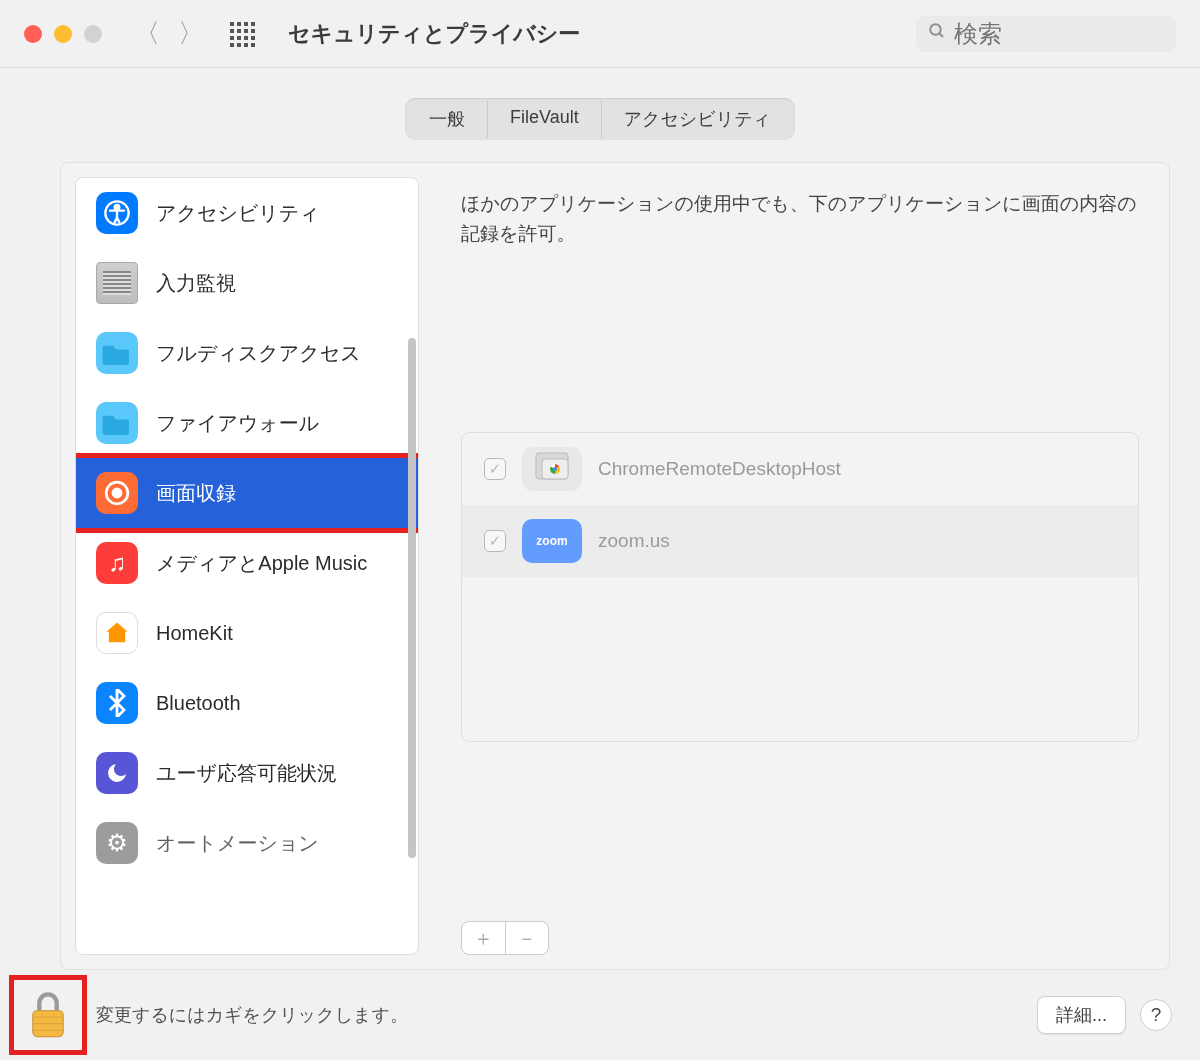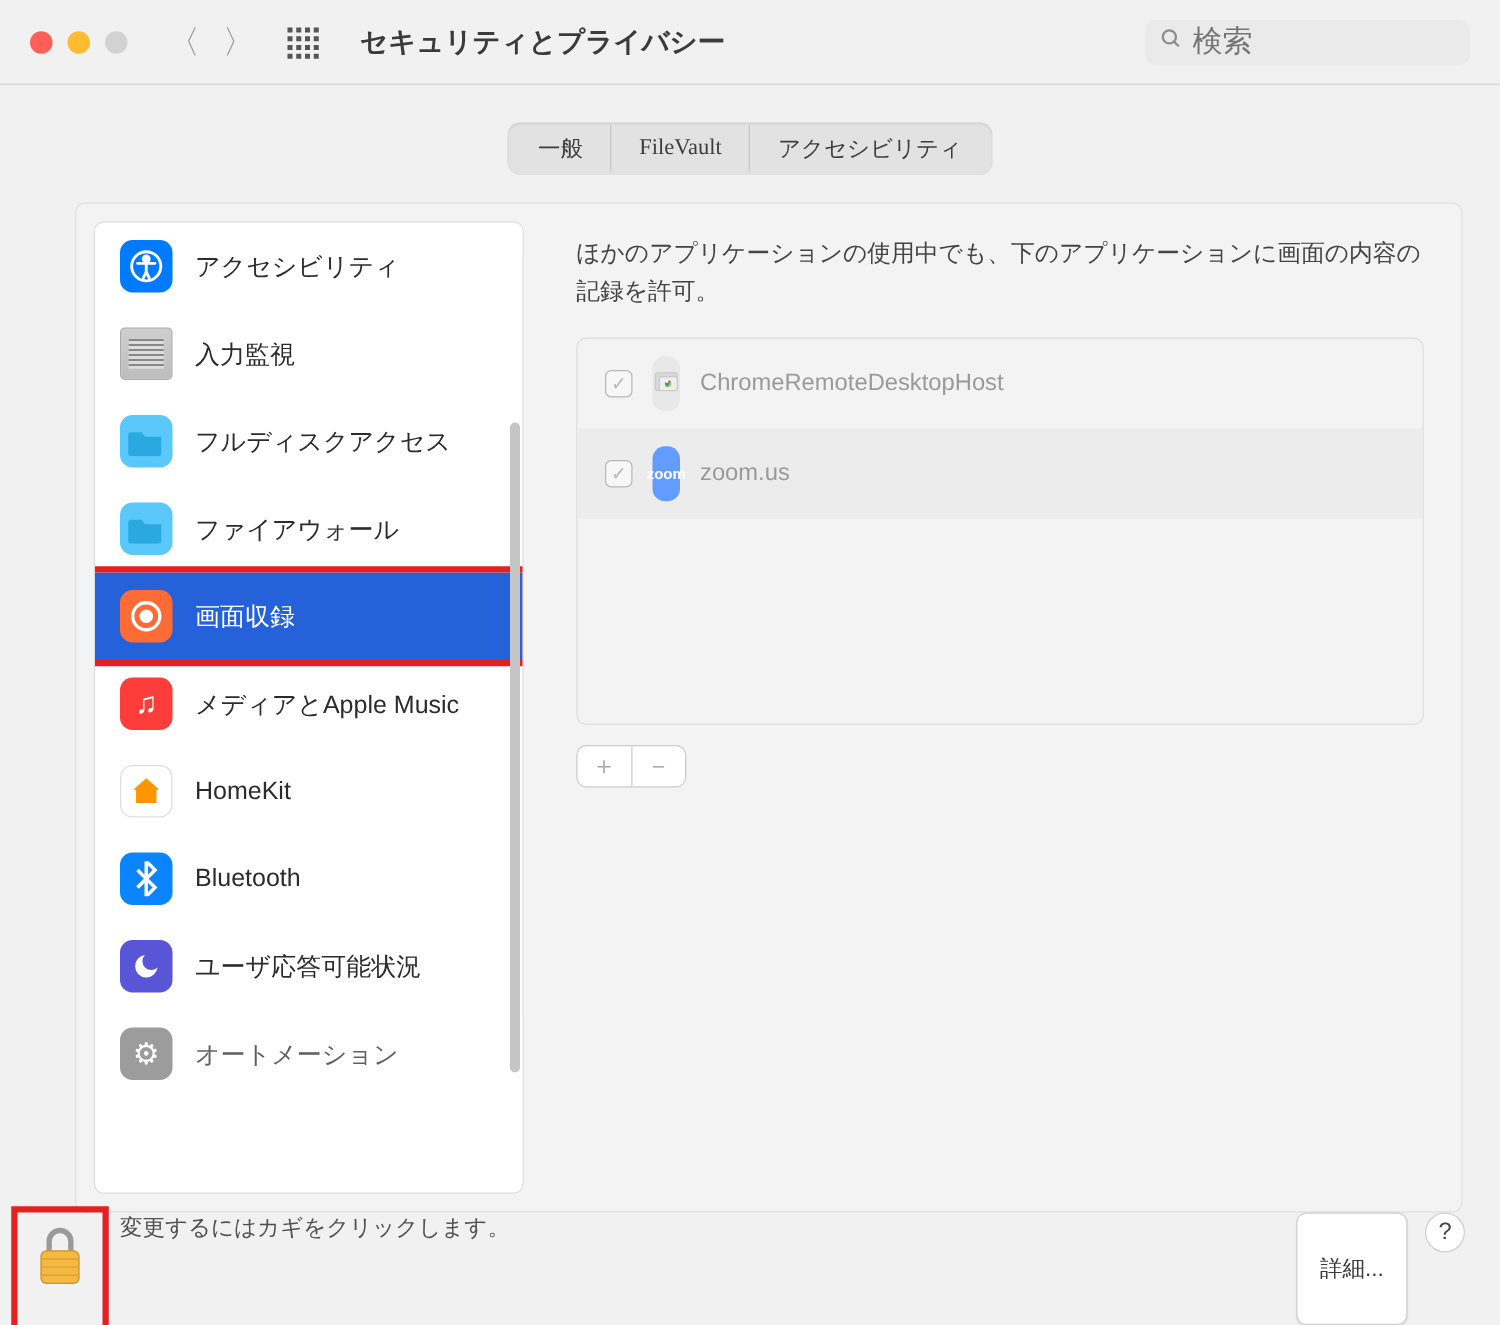--- a/index.html
+++ b/index.html
@@ -42,21 +42,20 @@
     border: none; outline: none; background: transparent; font-size: 24px; color: #7a7a7a; width: 100%;
   }
 
   .tabbar {
     display: flex; justify-content: center; align-items: center;
     padding: 30px 0 22px 0;
   }
   .segmented {
     display: flex; background: #e2e2e2; border-radius: 10px; padding: 2px;
     box-shadow: inset 0 1px 2px rgba(0,0,0,0.1);
-    font-family: Liberation Serif, serif;
   }
   .seg {
     padding: 7px 22px; font-size: 18px; color: #3d3d3d; cursor: pointer;
     border-right: 1px solid #c9c9c9;
   }
   .seg:last-child { border-right: none; }
   .seg.selected {
     background: #fff; border-radius: 8px; box-shadow: 0 1px 3px rgba(0,0,0,0.2);
     border-right-color: transparent;
   }
@@ -94,49 +93,49 @@
   .ic-home  { background: #fff; border:1px solid #ddd; }
   .ic-bt    { background: #0a84ff; }
   .ic-user  { background: #5856d6; }
   .ic-auto  { background: #7b7b7b; }
 
   .scrollbar {
     position: absolute; right: 2px; top: 160px; width: 8px; height: 520px;
     background: #c5c5c5; border-radius: 4px;
   }
 
-  .main { flex: 1; padding: 6px 30px 0 42px; display: flex; flex-direction: column; }
+  .main { flex: 1; padding: 6px 30px 0 42px; display: flex; flex-direction: column; justify-content: space-between; }
   .desc { font-size: 19px; color: #444; line-height: 1.6; padding: 6px 0 20px 0; }
   .app-list {
     background: #f3f3f3; border: 1px solid #dedede; border-radius: 8px;
     overflow: hidden; min-height: 310px;
   }
   .app-row {
     display: flex; align-items: center; gap: 16px; padding: 14px 22px;
     font-size: 19px; color: #9a9a9a;
   }
   .app-row + .app-row { background: #ececec; }
   .ck {
     width: 22px; height: 22px; border: 1.5px solid #b8b8b8; border-radius: 5px;
     background: #f7f7f7; display:flex;align-items:center;justify-content:center;color:#b8b8b8;font-size:15px;
   }
   .app-ic {
-    width: 22px; height: 44px; border-radius: 10px; background: #e8e8e8;
+    width: 60px; height: 44px; border-radius: 10px; background: #e8e8e8;
     display:flex;align-items:center;justify-content:center;font-size:12px;color:#fff;
   }
   .app-ic.zoom { background: #639cff; font-weight:bold; }
   .plusminus {
     margin-top: 16px; width: 88px; height: 34px; border: 1px solid #ccc;
     border-radius: 8px; display:flex; background:#fff;
   }
   .plusminus div { flex:1; display:flex;align-items:center;justify-content:center;font-size:20px;color:#aaa;}
   .plusminus div:first-child{border-right:1px solid #ccc;}
 
   .footer {
-    height: 90px; display: flex; padding: 0 28px 0 14px; gap: 14px;
+    height: 90px; display: flex; align-items: center; padding: 0 28px 0 14px; gap: 14px;
   }
   .lock-wrap { outline: 5px solid #e42020; padding: 4px; }
   .lock {
     width: 60px; height: 62px; display:flex;align-items:center;justify-content:center;
   }
   .lock svg { display:block; }
   .lock-text { font-size: 18px; color: #515151; }
   .spacer { flex: 1; }
   .adv-btn {
     padding: 6px 18px; font-size: 18px; border: 1px solid #cfcfcf; border-radius: 8px;

